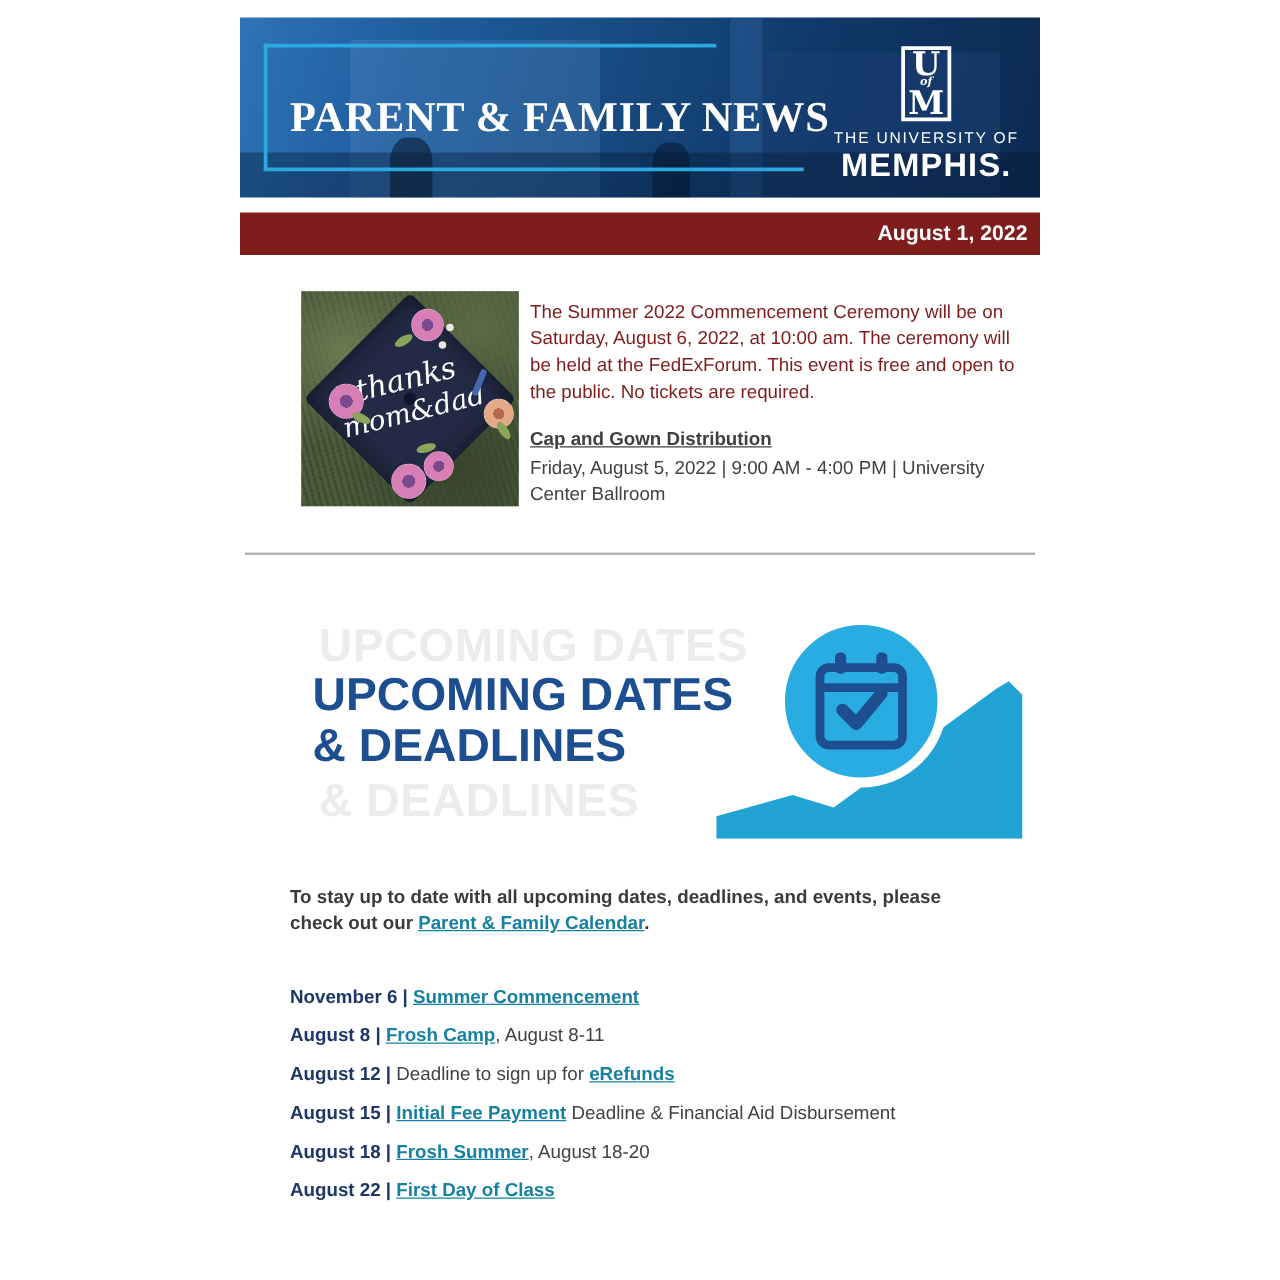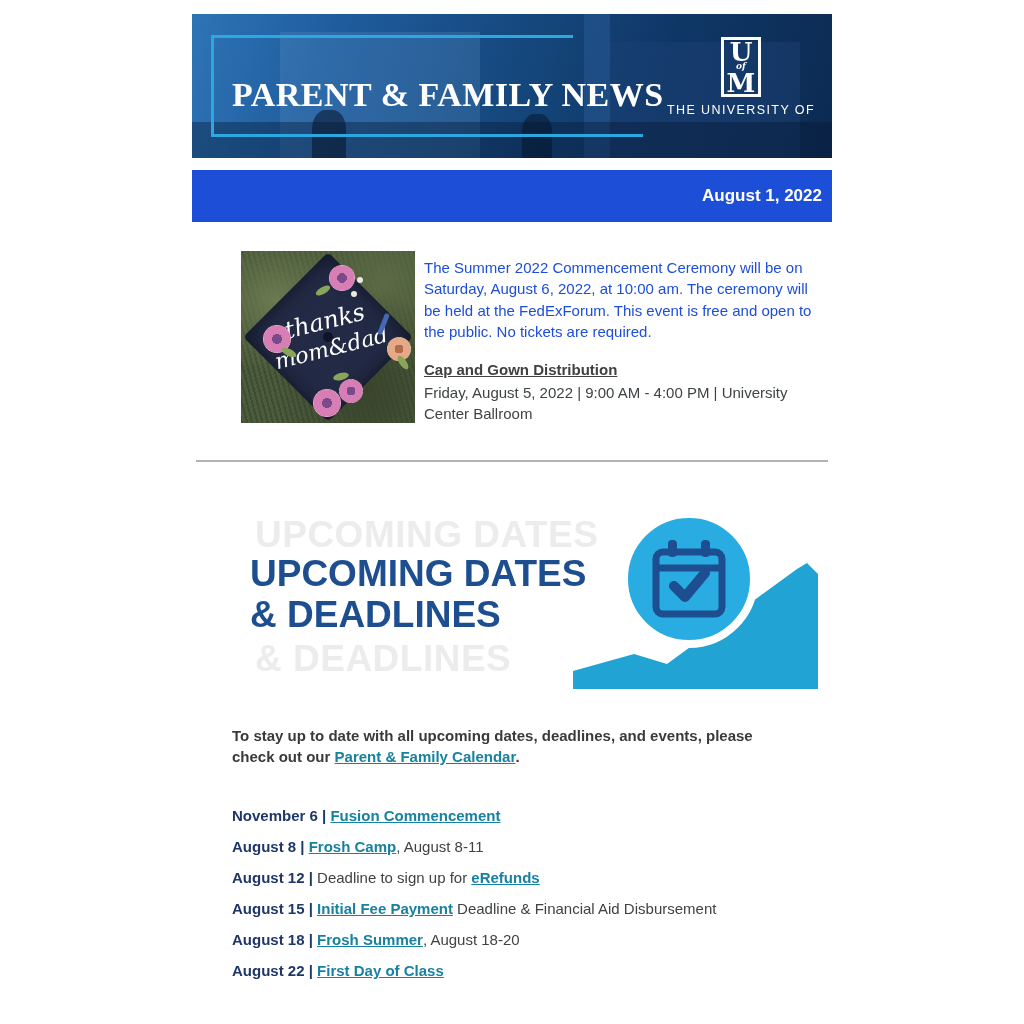--- a/index.html
+++ b/index.html
@@ -29,21 +29,21 @@
   .logo { position:absolute; right:12px; top:23px; width:158px; text-align:center; color:#ffffff; }
   .monogram { margin:0 auto; width:40px; height:60px; border:3px solid #ffffff; position:relative;
     font-family:"DejaVu Serif", serif; font-weight:bold; }
   .monogram .u  { position:absolute; top:-3px;  left:0; right:0; font-size:26px; }
   .monogram .of { position:absolute; top:21px;  left:0; right:0; font-size:9px; font-style:italic; }
   .monogram .m  { position:absolute; bottom:-4px; left:0; right:0; font-size:26px; }
   .logo-line1 { margin-top:6px; font-size:12.5px; letter-spacing:1.4px; white-space:nowrap; }
   .logo-line2 { font-size:26px; font-weight:bold; letter-spacing:1px; white-space:nowrap; }
 
   
-  .datebar { margin-top:12px; height:52px; background:#1d4ed8; color:#ffffff;
+  .datebar { margin-top:12px; height:34px; background:#7f1d1d; color:#ffffff;
     display:flex; align-items:center; justify-content:flex-end; padding-right:10px;
     font-size:17px; font-weight:bold; }
 
   
   .article { margin-top:29px; padding-left:49px; display:flex; align-items:flex-start; }
   .photo { position:relative; width:174px; height:172px; overflow:hidden; flex:none;
     background-color:#4a5a3c;
     background-image:
       radial-gradient(ellipse at 20% 28%, #6b7a50 0%, transparent 42%),
       radial-gradient(ellipse at 72% 82%, #39442c 0%, transparent 52%),
@@ -62,21 +62,21 @@
   .fl { position:absolute; border-radius:50%;
     background:radial-gradient(circle, #7a4a8c 0 26%, #d77fb4 26% 68%, #e9a8cc 68% 100%); }
   .fl.peach { background:radial-gradient(circle, #b56a4e 0 26%, #e4a987 26% 68%, #f0cbb2 68% 100%); }
   .leaf { position:absolute; width:16px; height:7px; background:#8aa55a; border-radius:50%; }
   .bud { position:absolute; width:6px; height:6px; background:#ece8e0; border-radius:50%; }
   .tassel { position:absolute; width:5px; height:22px; background:#4668b0; border-radius:2px; transform:rotate(22deg); }
 
   .article-text { margin-left:9px; width:398px; margin-top:-8px; }
   .article-heading { display:inline-block; color:#20397c; font-size:18px; font-weight:bold;
     text-decoration:underline; cursor:pointer; }
-  .article-body { margin-top:14px; color:#1d4ed8; font-size:15px; line-height:21.3px; }
+  .article-body { margin-top:14px; color:#7f1d1d; font-size:15px; line-height:21.3px; }
   .article-subheading { margin-top:19px; color:#404040; font-size:15px; font-weight:bold; text-decoration:underline; }
   .article-subbody { margin-top:4px; color:#3f4345; font-size:15px; line-height:21.3px; }
 
   .divider { margin:35px 4px 0 4px; border:none; border-top:2px solid #b3b3b3; }
 
   
   .graphic { position:relative; height:200px; margin-top:35px; }
   .ghost { position:absolute; font-size:37px; font-weight:bold; color:#ececec; letter-spacing:.5px; white-space:nowrap; }
   .ghost-top { left:63px; top:17px; }
   .ghost-bottom { left:63px; top:141px; }
@@ -111,20 +111,21 @@
     <div class="frame-line fl-top"></div>
     <div class="frame-line fl-bottom"></div>
     <div class="banner-title">PARENT &amp; FAMILY NEWS</div>
     <div class="logo">
       <div class="monogram">
         <div class="u">U</div>
         <div class="of">of</div>
         <div class="m">M</div>
       </div>
       <div class="logo-line1">THE UNIVERSITY OF</div>
+      <div class="logo-line2">MEMPHIS.</div>
     </div>
   </header>
 
   <div class="datebar">
     <span>August 1, 2022</span>
   </div>
 
   <section class="article">
     <div class="photo">
       <div class="cap">
@@ -174,21 +175,21 @@
       <div>UPCOMING DATES</div>
       <div>&amp; DEADLINES</div>
     </div>
     <div class="ghost ghost-bottom">&amp; DEADLINES</div>
   </section>
 
   <section class="upcoming-text">
     <p class="intro"><span>To stay up to date with all upcoming dates, deadlines, and events, please check out our </span><a class="teal">Parent &amp; Family Calendar</a><span>.</span></p>
 
     <ul class="datelist">
-      <li class="date-item"><span class="dlabel">November 6 | </span><span class="dtext"></span><a class="teal">Fusion Commencement</a><span class="dtext"></span></li>
+      <li class="date-item"><span class="dlabel">November 6 | </span><span class="dtext"></span><a class="teal">Summer Commencement</a><span class="dtext"></span></li>
       <li class="date-item"><span class="dlabel">August 8 | </span><span class="dtext"></span><a class="teal">Frosh Camp</a><span class="dtext">, August 8-11</span></li>
       <li class="date-item"><span class="dlabel">August 12 | </span><span class="dtext">Deadline to sign up for </span><a class="teal">eRefunds</a><span class="dtext"></span></li>
       <li class="date-item"><span class="dlabel">August 15 | </span><span class="dtext"></span><a class="teal">Initial Fee Payment</a><span class="dtext"> Deadline &amp; Financial Aid Disbursement</span></li>
       <li class="date-item"><span class="dlabel">August 18 | </span><span class="dtext"></span><a class="teal">Frosh Summer</a><span class="dtext">, August 18-20</span></li>
       <li class="date-item"><span class="dlabel">August 22 | </span><span class="dtext"></span><a class="teal">First Day of Class</a><span class="dtext"></span></li>
     </ul>
   </section>
 
 </div>
 

